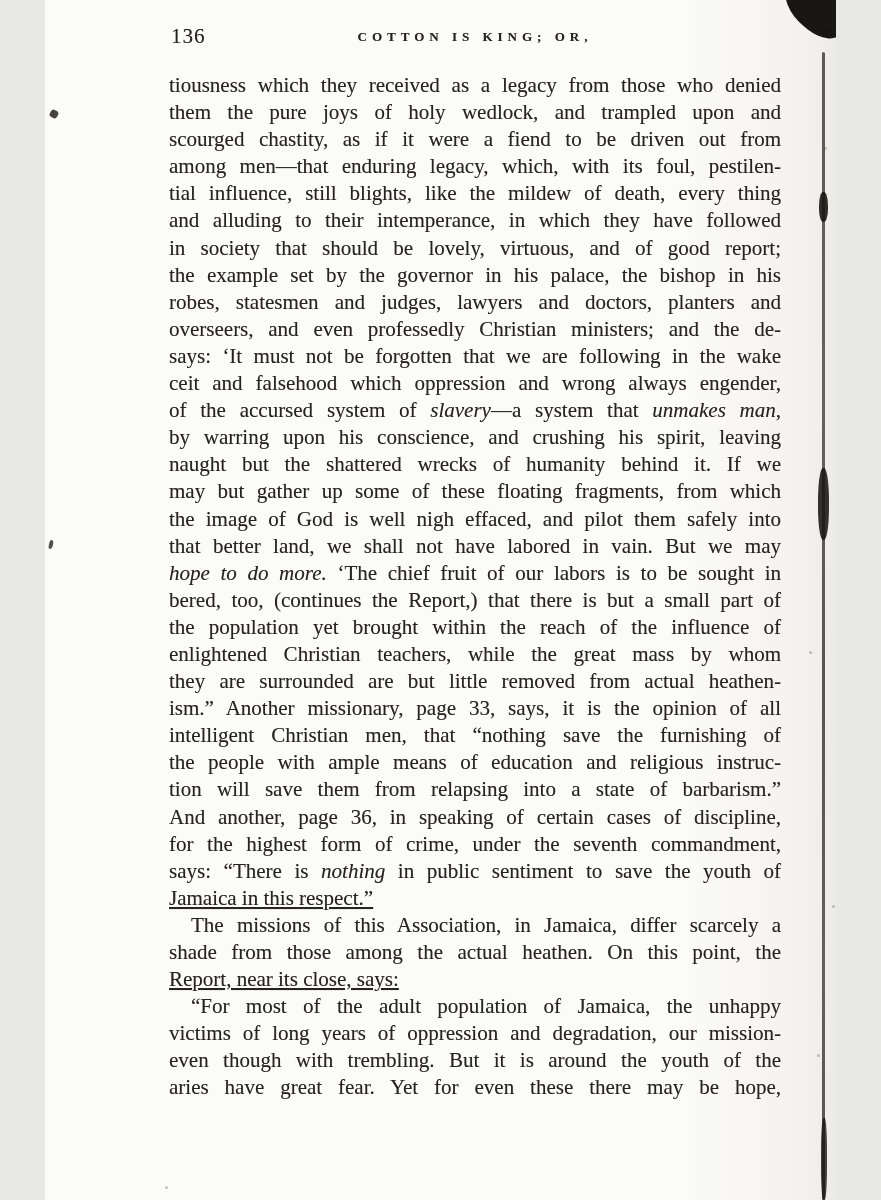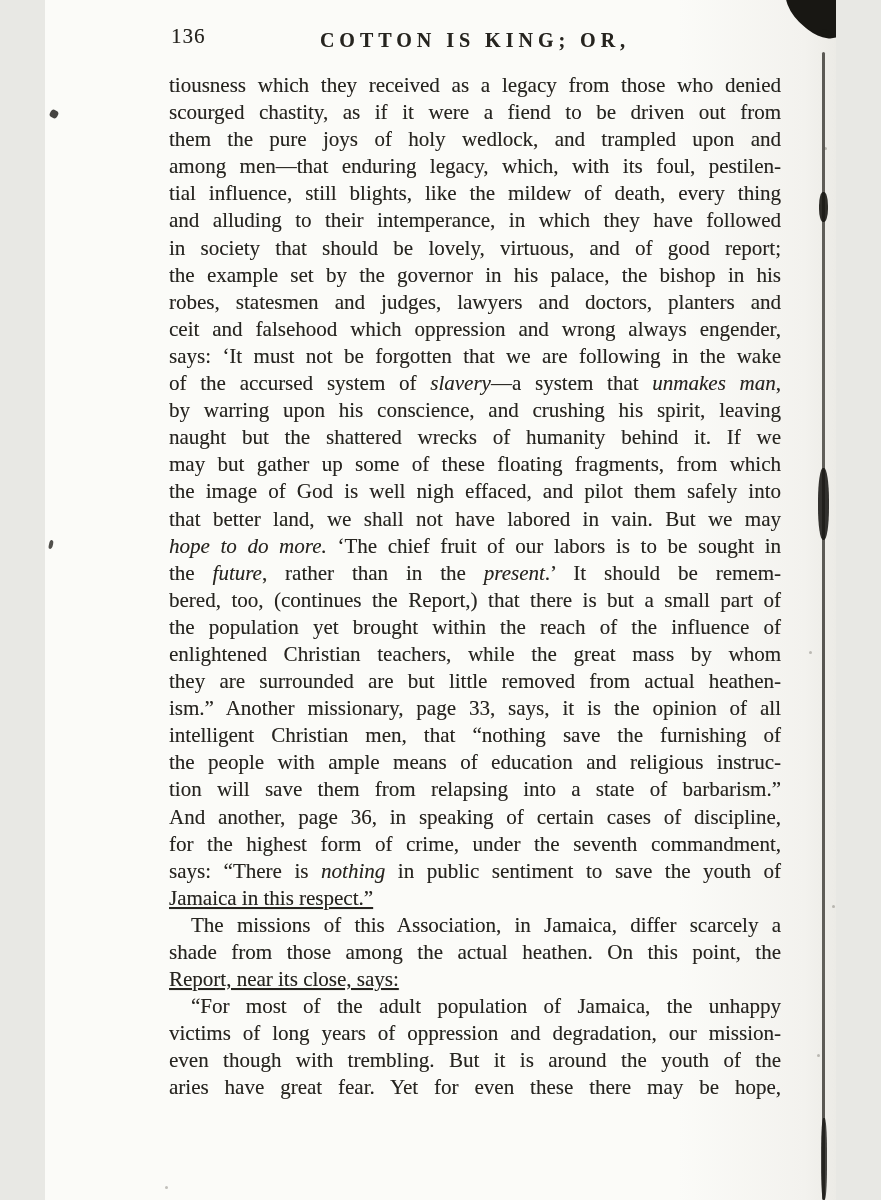--- a/index.html
+++ b/index.html
@@ -14,21 +14,21 @@
     font-family:"Liberation Serif", serif;
     color:var(--ink,#26241f);
   }
   .header-pagenum{
     position:absolute;left:126px;top:24px;
     font-size:21px;letter-spacing:1px;
     text-shadow:0.2px 0.2px 0 rgba(40,38,33,.45);
   }
   .header-title{
     position:absolute;left:124px;top:29px;width:612px;
-    text-align:center;font-size:20px;font-weight:bold;letter-spacing:5px;
+    text-align:center;font-size:13px;font-weight:bold;letter-spacing:5px;
     text-shadow:0.2px 0.2px 0 rgba(40,38,33,.4);
   }
   .body-text{
     position:absolute;left:124px;top:72px;width:612px;
     text-shadow:0.2px 0.2px 0 rgba(40,38,33,.35);
   }
   .line{
     height:27.1px;line-height:27.1px;font-size:21px;
     text-align:justify;text-align-last:justify;
     white-space:normal;
@@ -54,38 +54,38 @@
 <body>
 
 <div class="page">
 
   <div class="header-pagenum">136</div>
 
   <div class="header-title">COTTON IS KING; OR,</div>
 
   <div class="body-text">
       <div class="line"><span>tiousness which they received as a legacy from those who denied</span></div>
+      <div class="line"><span>them the pure joys of holy wedlock, and trampled upon and</span></div>
       <div class="line"><span>scourged chastity, as if it were a fiend to be driven out from</span></div>
-      <div class="line"><span>them the pure joys of holy wedlock, and trampled upon and</span></div>
       <div class="line"><span>among men—that enduring legacy, which, with its foul, pestilen-</span></div>
       <div class="line"><span>tial influence, still blights, like the mildew of death, every thing</span></div>
       <div class="line"><span>and alluding to their intemperance, in which they have followed</span></div>
       <div class="line"><span>in society that should be lovely, virtuous, and of good report;</span></div>
       <div class="line"><span>the example set by the governor in his palace, the bishop in his</span></div>
       <div class="line"><span>robes, statesmen and judges, lawyers and doctors, planters and</span></div>
+      <div class="line"><span>overseers, and even professedly Christian ministers; and the de-</span></div>
+      <div class="line"><span>says: ‘It must not be forgotten that we are following in the wake</span></div>
       <div class="line"><span>ceit and falsehood which oppression and wrong always engender,</span></div>
-      <div class="line"><span>says: ‘It must not be forgotten that we are following in the wake</span></div>
       <div class="line"><span>of the accursed system of </span><em>slavery</em><span>—a system that </span><em>unmakes man</em><span>,</span></div>
       <div class="line"><span>by warring upon his conscience, and crushing his spirit, leaving</span></div>
       <div class="line"><span>naught but the shattered wrecks of humanity behind it. If we</span></div>
       <div class="line"><span>may but gather up some of these floating fragments, from which</span></div>
       <div class="line"><span>the image of God is well nigh effaced, and pilot them safely into</span></div>
       <div class="line"><span>that better land, we shall not have labored in vain. But we may</span></div>
       <div class="line"><em>hope to do more.</em><span> ‘The chief fruit of our labors is to be sought in</span></div>
-      <div class="line"><span>the </span><em>future</em><span>, rather than in the </span><em>present</em><span>.’ It should be remem-</span></div>
       <div class="line"><span>bered, too, (continues the Report,) that there is but a small part of</span></div>
       <div class="line"><span>the population yet brought within the reach of the influence of</span></div>
       <div class="line"><span>enlightened Christian teachers, while the great mass by whom</span></div>
       <div class="line"><span>they are surrounded are but little removed from actual heathen-</span></div>
       <div class="line"><span>ism.” Another missionary, page 33, says, it is the opinion of all</span></div>
       <div class="line"><span>intelligent Christian men, that “nothing save the furnishing of</span></div>
       <div class="line"><span>the people with ample means of education and religious instruc-</span></div>
       <div class="line"><span>tion will save them from relapsing into a state of barbarism.”</span></div>
       <div class="line"><span>And another, page 36, in speaking of certain cases of discipline,</span></div>
       <div class="line"><span>for the highest form of crime, under the seventh commandment,</span></div>

